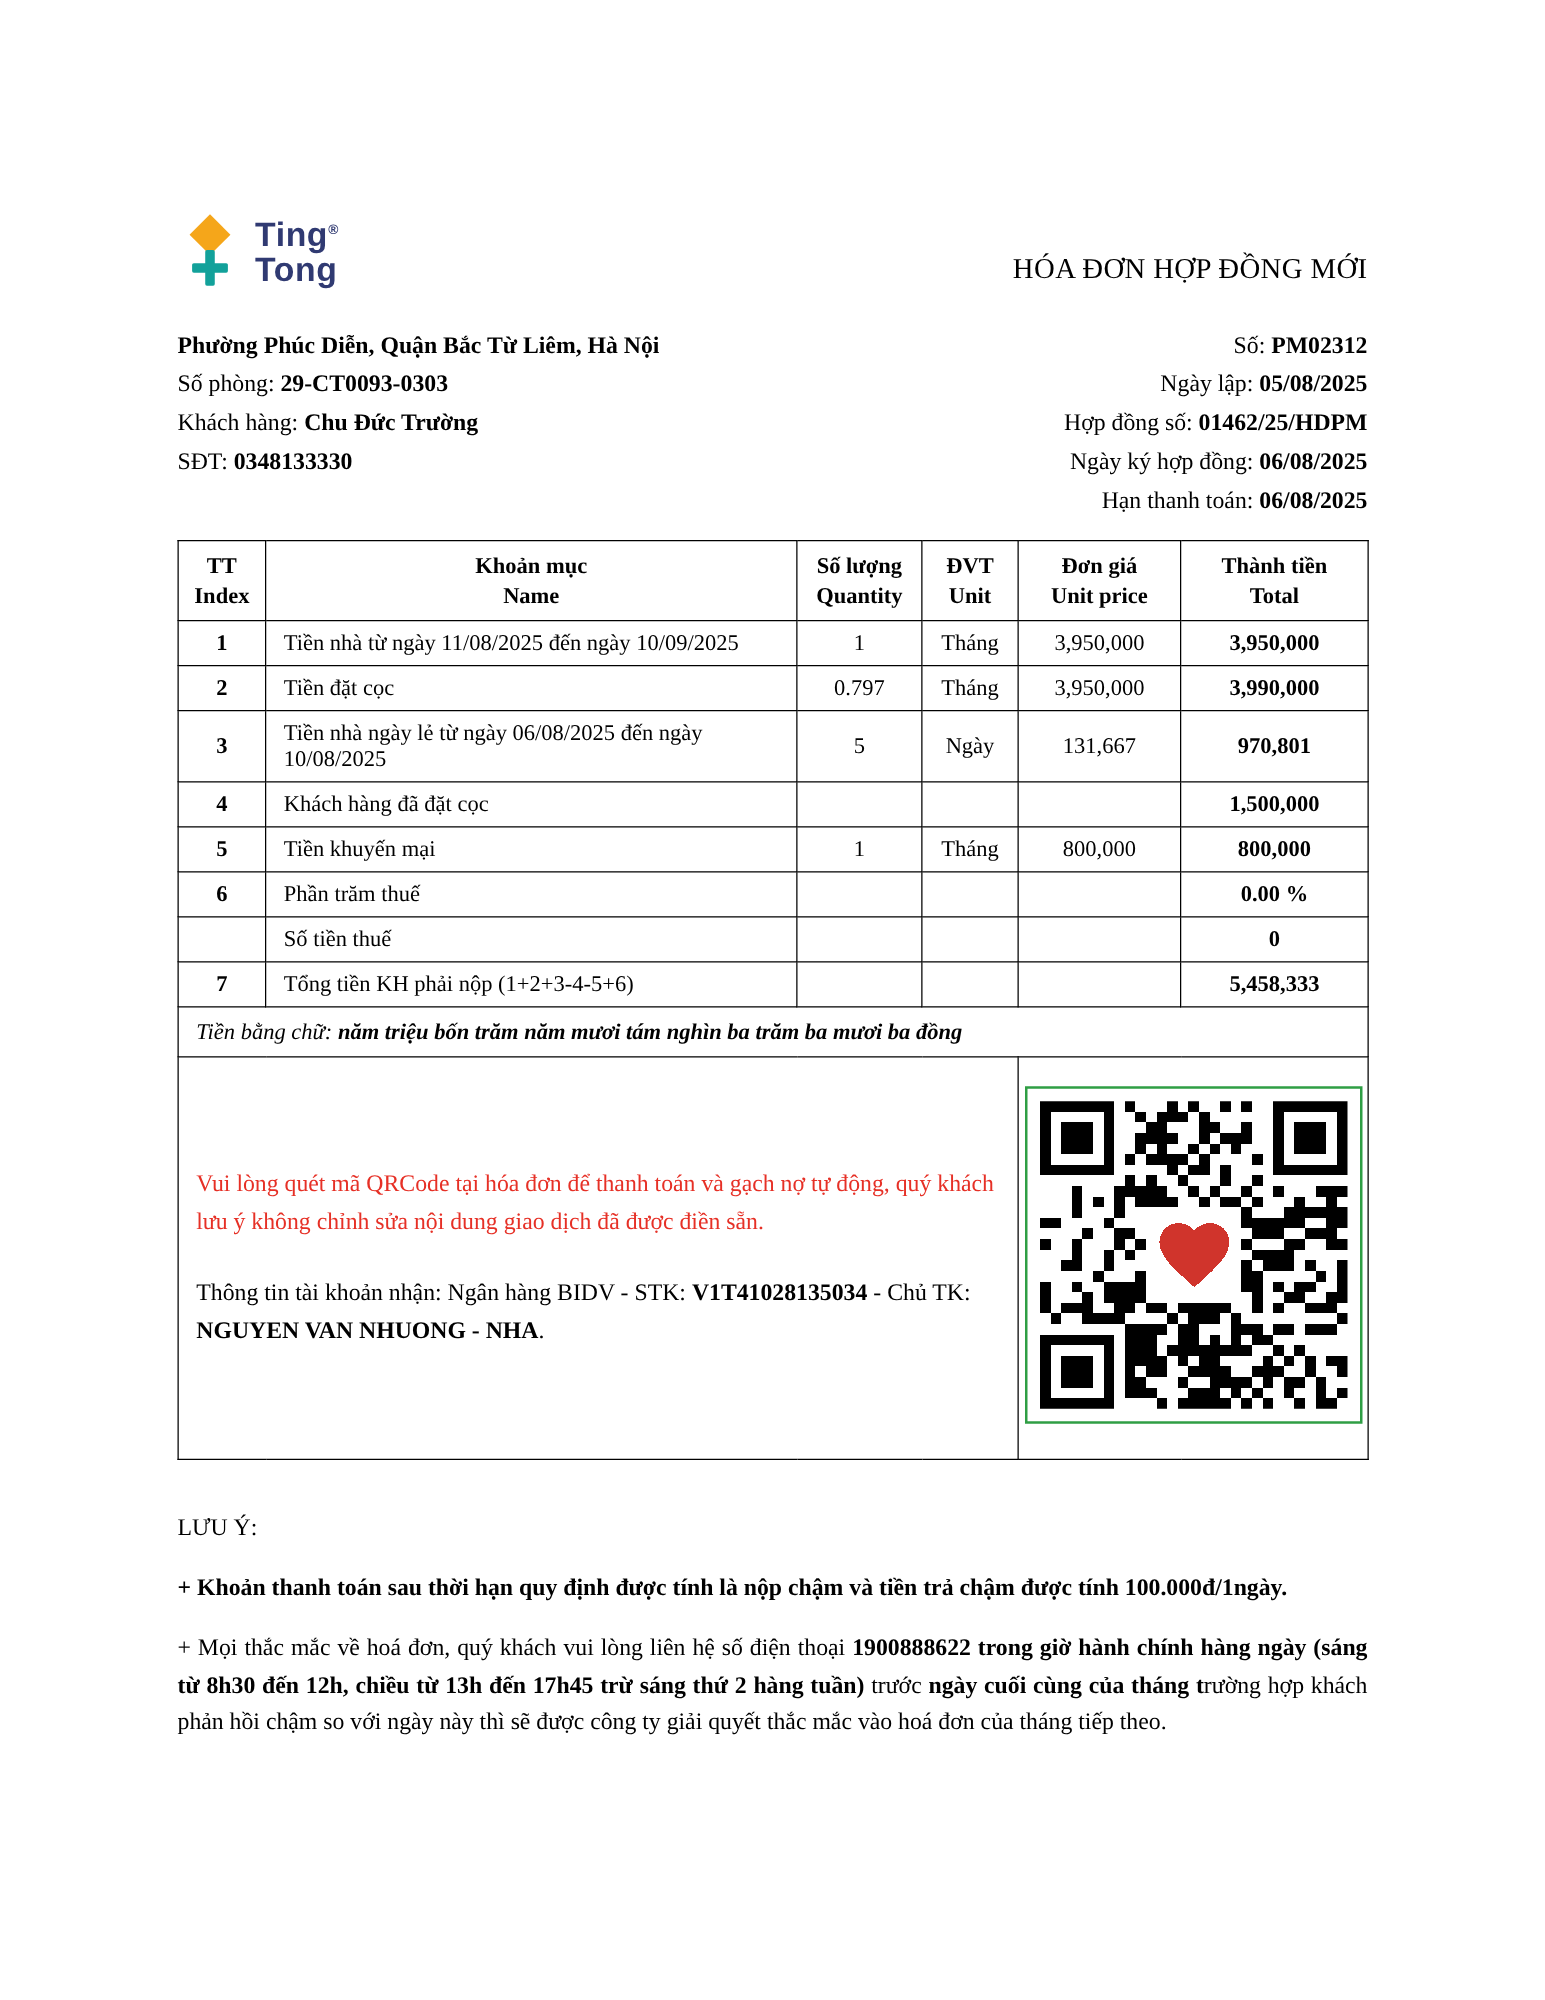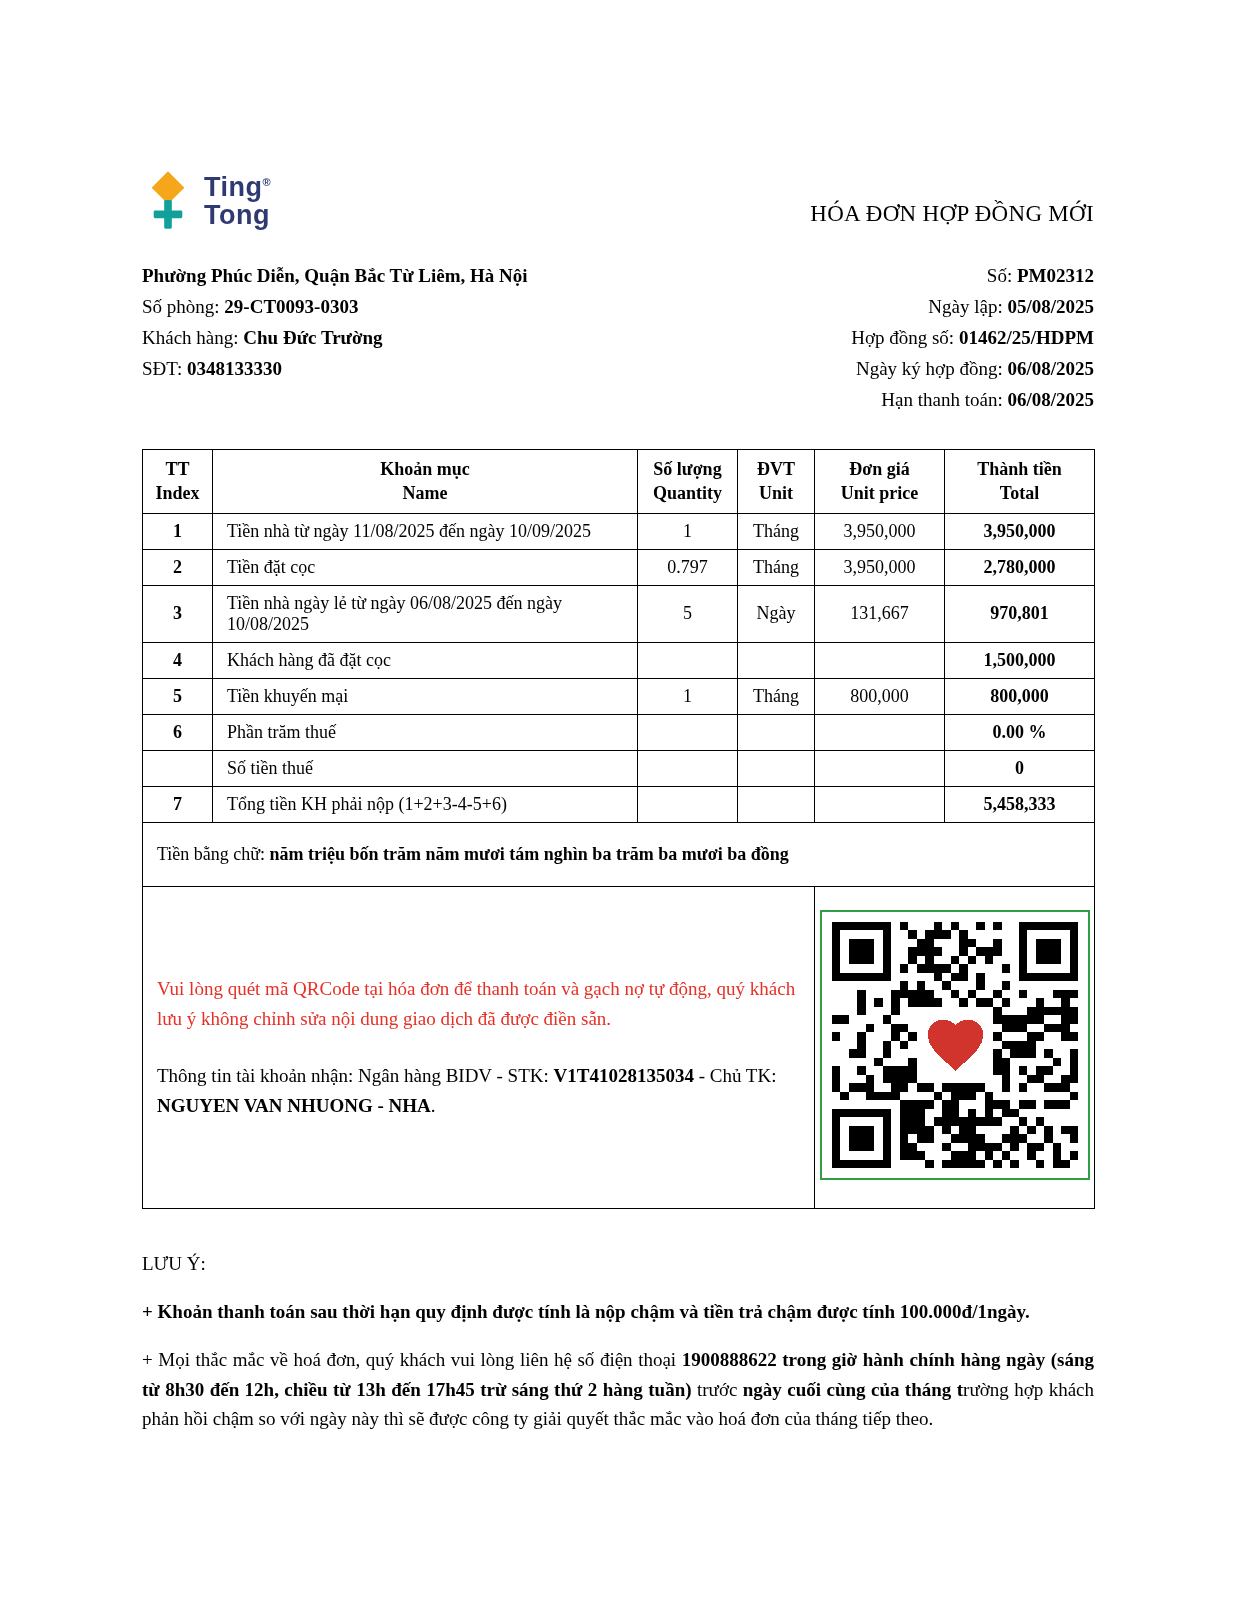--- a/index.html
+++ b/index.html
@@ -14,28 +14,28 @@
   .logo-text sup { font-size:11px; }
   .title { font-size:23px; font-weight:normal; margin-top:24px; letter-spacing:0.3px; }
 
   
   .info-row { display:flex; justify-content:space-between; margin-top:26px; font-size:19px; line-height:31px; }
   .info-left { max-width:570px; }
   .info-right { text-align:right; }
   .b { font-weight:bold; }
 
   
-  table { margin-top:34px; border-collapse:collapse; width:100%; font-size:18px; table-layout:fixed;border-radius:10px; }
+  table { margin-top:16px; border-collapse:collapse; width:100%; font-size:18px; table-layout:fixed;border-radius:10px; }
   th, td { border:1px solid #000; padding:7px 10px; vertical-align:middle; }
   th { font-weight:bold; text-align:center; line-height:1.35; }
   .col-index { text-align:center; font-weight:bold; }
   .col-name  { text-align:left; padding-left:14px; }
   .col-qty, .col-unit, .col-price { text-align:center; }
   .col-total { text-align:center; font-weight:bold; }
-  .words-row td { padding:21px 14px; }
+  .words-row td { font-style:italic; padding:9px 14px; }
   .words-row .val { font-weight:bold; }
 
   
   .qr-row td { height:322px; }
   .qr-left { padding:14px 18px 14px 14px; }
   .red-note { color:#e63026; margin-bottom:28px; line-height:1.55; font-size:19px; }
   .account-line { line-height:1.55; font-size:19px; }
   .qr-cell { text-align:center; padding:4px; }
   .qr-box { display:inline-block; border:2px solid #2f9e44; padding:10px; background:#fff; }
   .qr-box svg { width:246px; height:246px; display:block; }
@@ -129,21 +129,21 @@
         <td class="col-unit">Tháng</td>
         <td class="col-price">3,950,000</td>
         <td class="col-total">3,950,000</td>
       </tr>
       <tr>
         <td class="col-index">2</td>
         <td class="col-name">Tiền đặt cọc</td>
         <td class="col-qty">0.797</td>
         <td class="col-unit">Tháng</td>
         <td class="col-price">3,950,000</td>
-        <td class="col-total">2,780,000</td>
+        <td class="col-total">3,990,000</td>
       </tr>
       <tr>
         <td class="col-index">3</td>
         <td class="col-name">Tiền nhà ngày lẻ từ ngày 06/08/2025 đến ngày 10/08/2025</td>
         <td class="col-qty">5</td>
         <td class="col-unit">Ngày</td>
         <td class="col-price">131,667</td>
         <td class="col-total">970,801</td>
       </tr>
       <tr>

